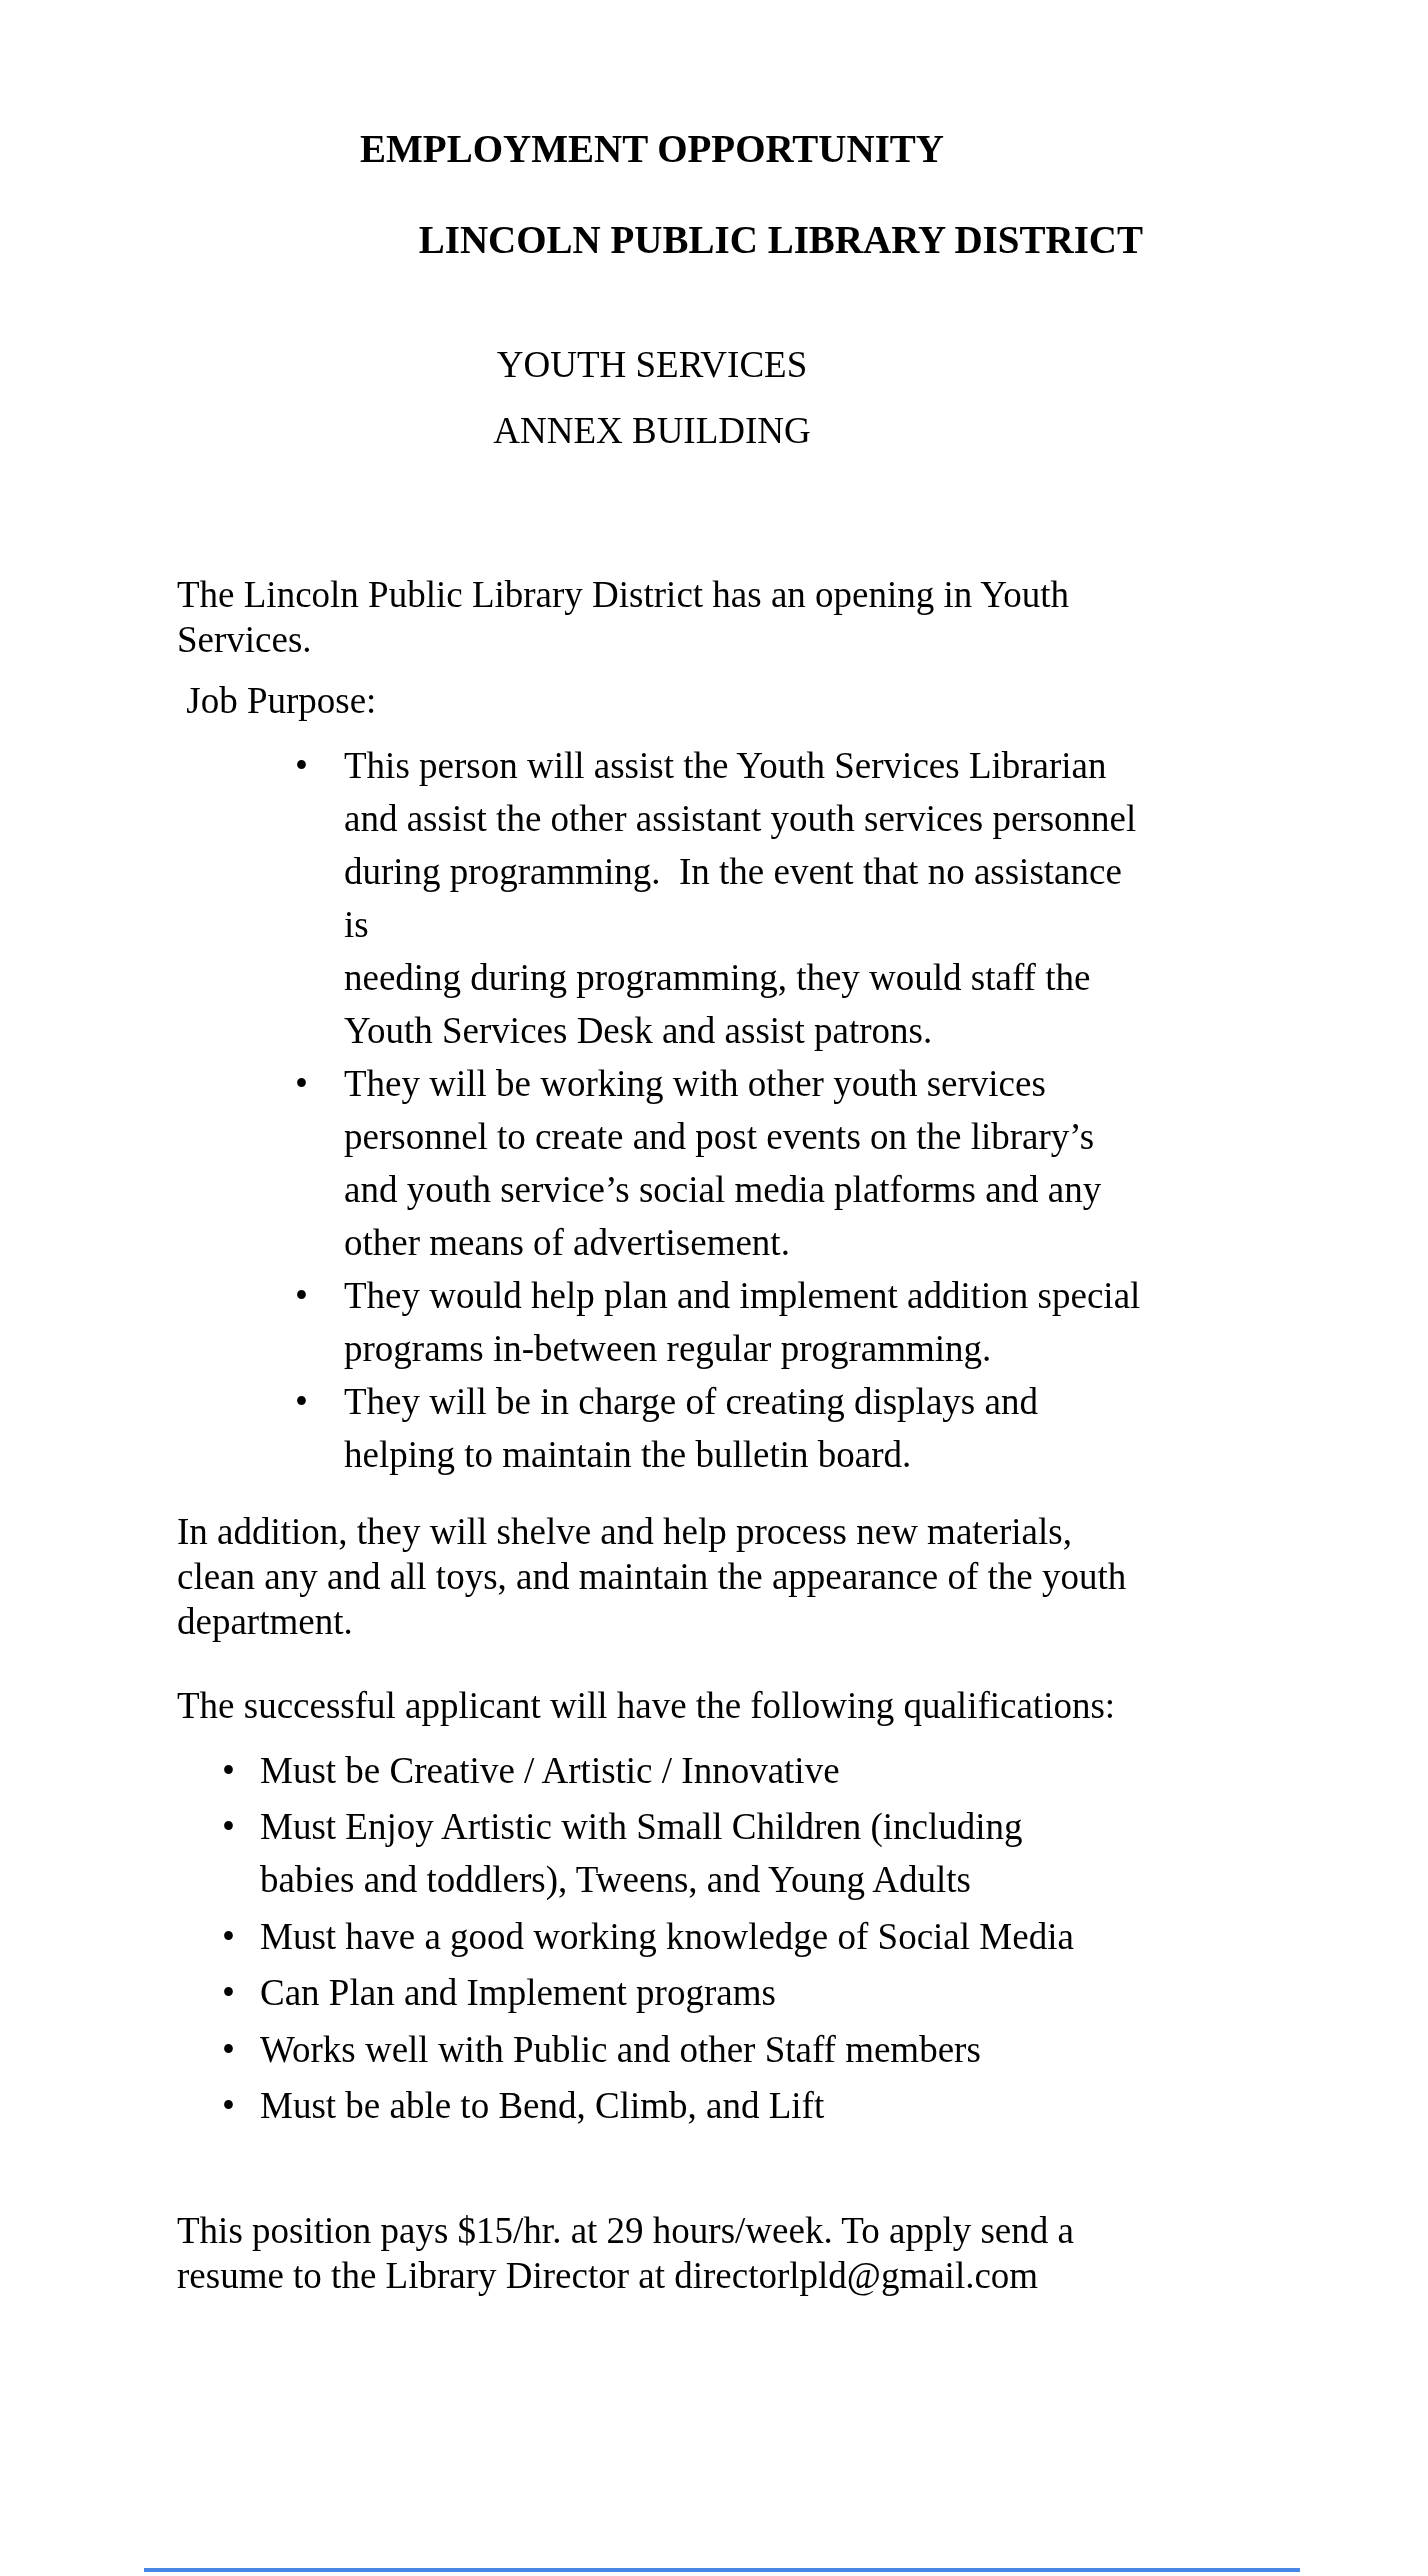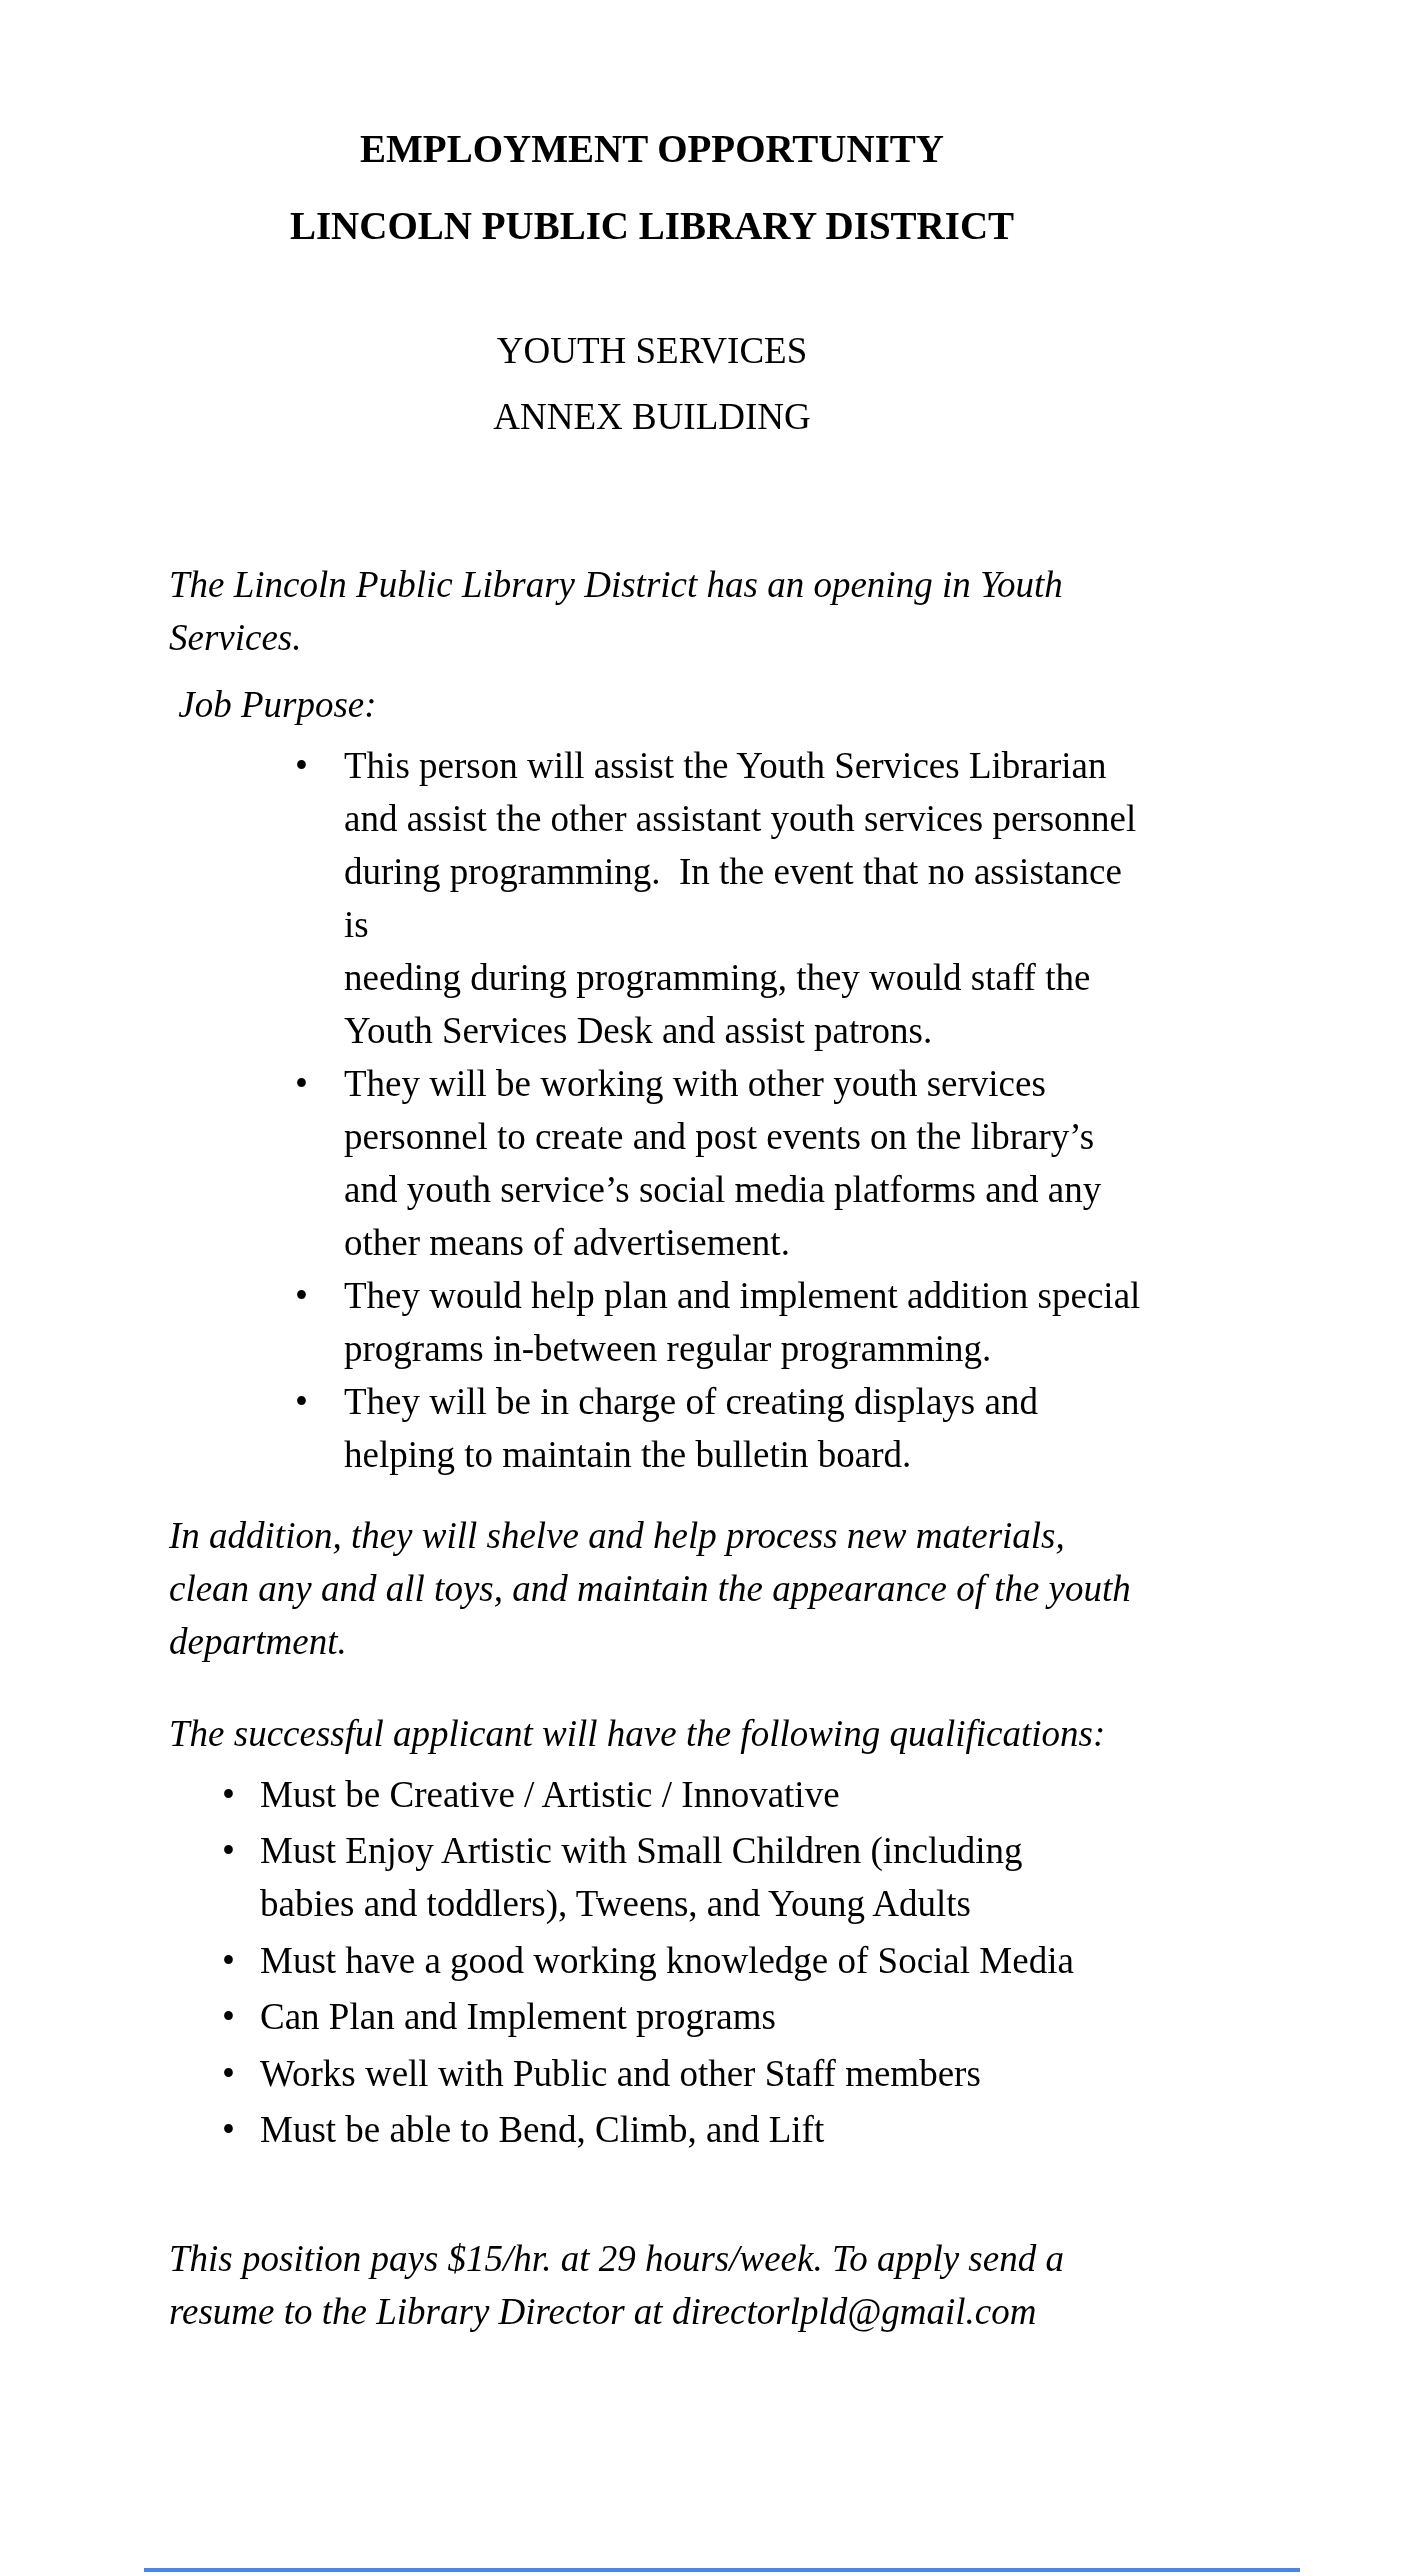--- a/index.html
+++ b/index.html
@@ -16,37 +16,36 @@
     padding: 129px 157px 0 161px;
   }
   .title {
     font-size: 39px;
     font-weight: bold;
     text-align: center;
     line-height: 1.0;
     white-space: pre-wrap;
     margin: 0;
   }
-  .title-line-2 { margin-top: 38px; }
+  .title-line-2 { margin-top: 52px; text-align: right; }
   .subtitle {
     font-size: 37px;
     font-weight: normal;
     text-align: center;
     line-height: 1.0;
     white-space: pre-wrap;
     margin: 0;
   }
   .subtitle-line-1 { margin-top: 87px; }
   .subtitle-line-2 { margin-top: 29px; }
   .body-text {
     font-size: 37px;
-    line-height: 53px;
+    line-height: 45px;
     white-space: pre-wrap;
-    margin: 8px;
-    font-style: italic;
+    margin: 16px;
   }
   .intro-paragraph { margin-top: 123px; }
   .job-purpose-label { margin-top: 14px; }
   ul.bullet-list {
     list-style: none;
     margin: 2px;
     padding: 0;
   }
   ul.bullet-list li {
     position: relative;

